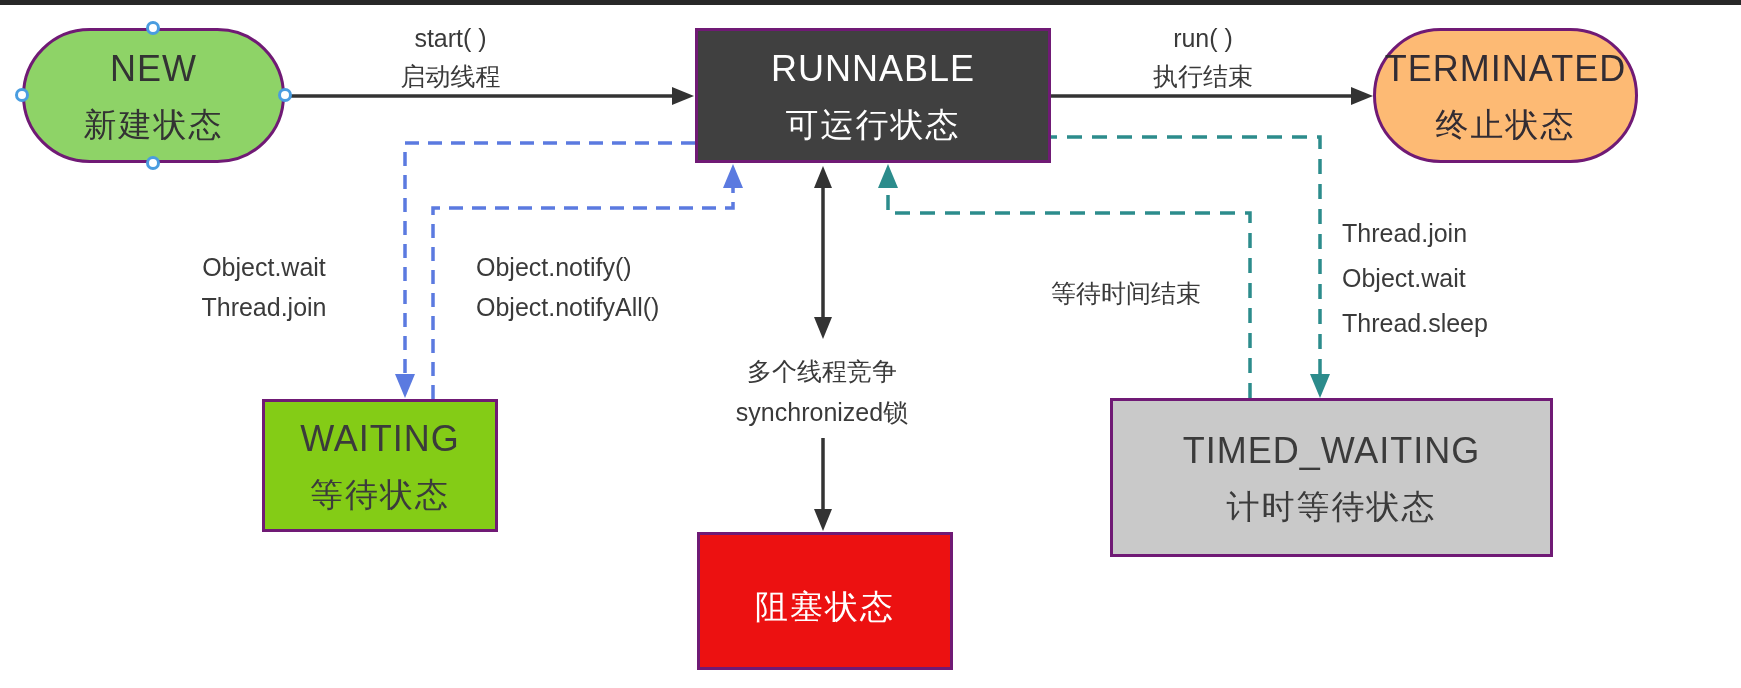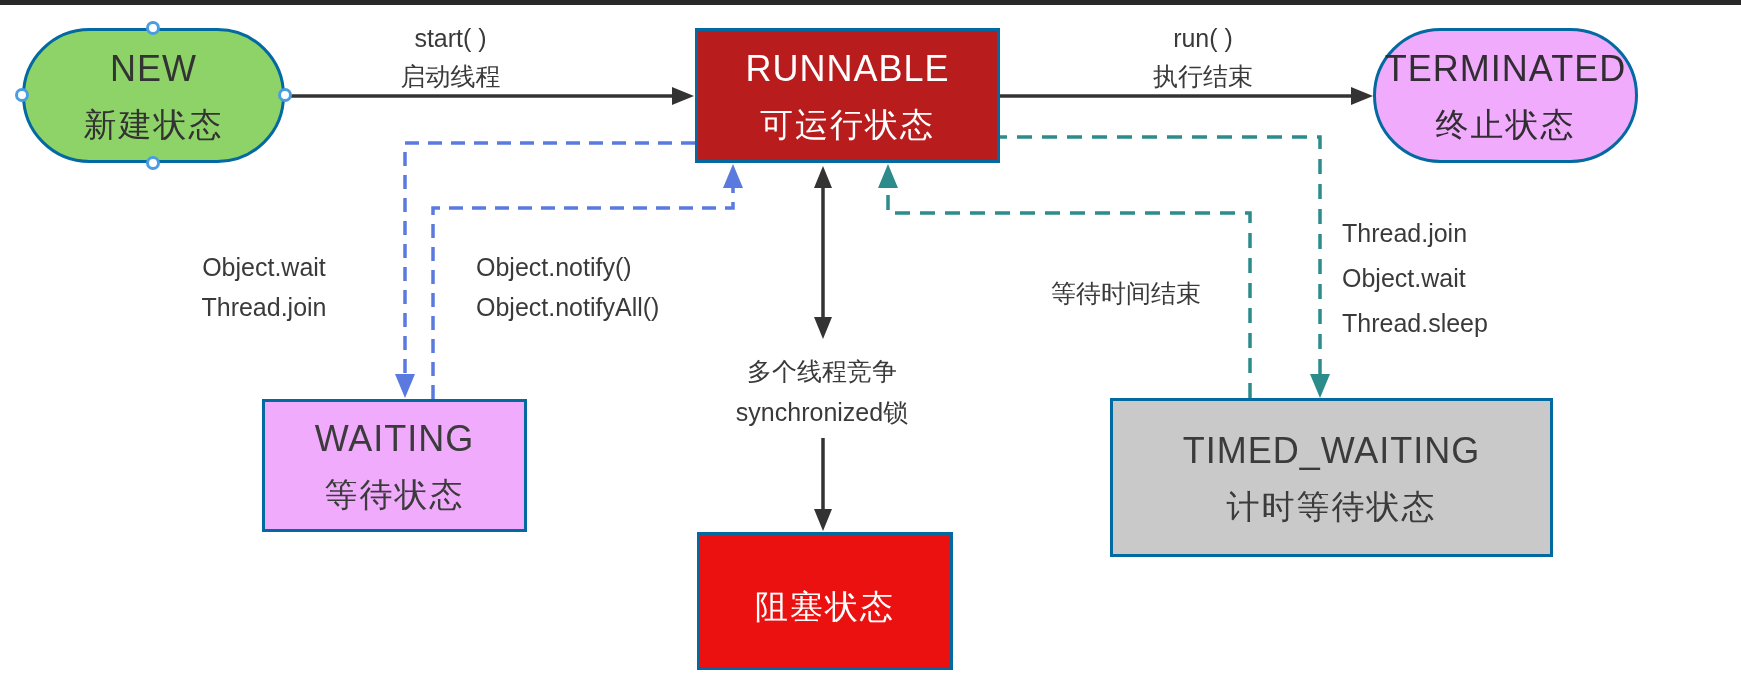--- a/index.html
+++ b/index.html
@@ -2,28 +2,28 @@
 <html><head>
 <meta charset="utf-8">
 <style>
   html,body{margin:0;padding:0;background:#ffffff;}
   .canvas{position:relative;width:1741px;height:688px;background:#ffffff;overflow:hidden;
           font-family:"Liberation Sans","DejaVu Sans",sans-serif;}
   .topbar{position:absolute;left:0;top:0;width:1741px;height:5px;background:#282828;}
   svg.edges{position:absolute;left:0;top:0;width:1741px;height:688px;pointer-events:none;}
 
   .node{position:absolute;display:flex;flex-direction:column;align-items:center;justify-content:center;
-        gap:11px;border:3px solid #0369a1;box-sizing:border-box;text-align:center;}
+        gap:11px;border:3px solid #701a75;box-sizing:border-box;text-align:center;}
   .node .en{font-size:36px;font-weight:500;line-height:1;letter-spacing:1px;}
   .node .zh{font-size:33px;line-height:1;letter-spacing:2px;margin-top:10px;}
 
   #node-new       {left:22px;  top:28px;  width:263px;height:135px;background:#8ed367;border-radius:70px;color:#333333;}
-  #node-runnable  {left:695px; top:28px;  width:305px;height:135px;background:#b91c1c;color:#ffffff;}
-  #node-terminated{left:1373px;top:28px;  width:265px;height:135px;background:#f0abfc;border-radius:70px;color:#322c33;}
-  #node-waiting   {left:262px; top:399px; width:265px;height:133px;background:#f0abfc;color:#3b3b3b;}
+  #node-runnable  {left:695px; top:28px;  width:356px;height:135px;background:#404040;color:#ffffff;}
+  #node-terminated{left:1373px;top:28px;  width:265px;height:135px;background:#fdba74;border-radius:70px;color:#322c33;}
+  #node-waiting   {left:262px; top:399px; width:236px;height:133px;background:#84cc16;color:#3b3b3b;}
   #node-timed     {left:1110px;top:398px; width:443px;height:159px;background:#c9c9c9;color:#3b3b3b;}
   #node-blocked   {left:697px; top:532px; width:256px;height:138px;background:#ec1111;color:#ffffff;}
 
   .handle{position:absolute;width:14px;height:14px;border-radius:50%;background:#ffffff;
           border:3px solid #4a9de0;box-sizing:border-box;transform:translate(-50%,-50%);z-index:5;}
   #handle-top   {left:153px; top:28px;}
   #handle-right {left:285px; top:95px;}
   #handle-bottom{left:153px; top:163px;}
   #handle-left  {left:22px;  top:95px;}
 

